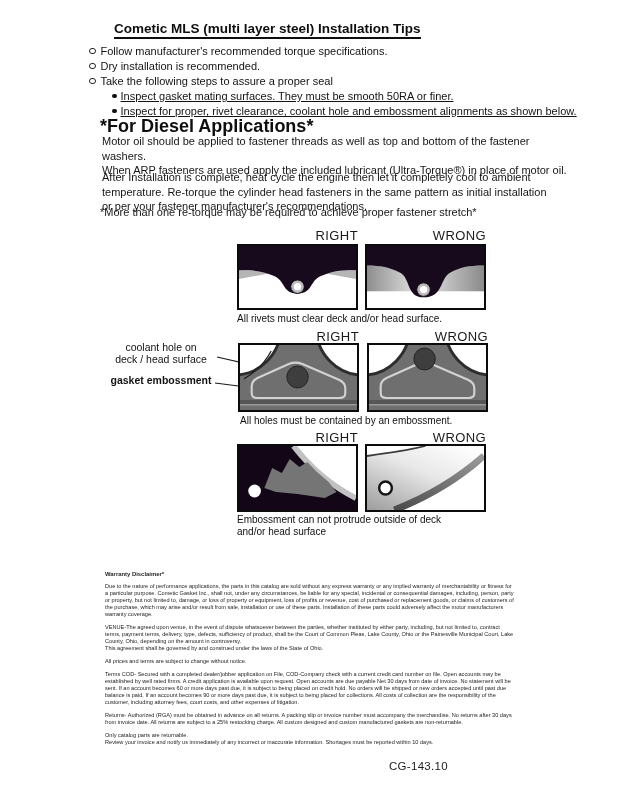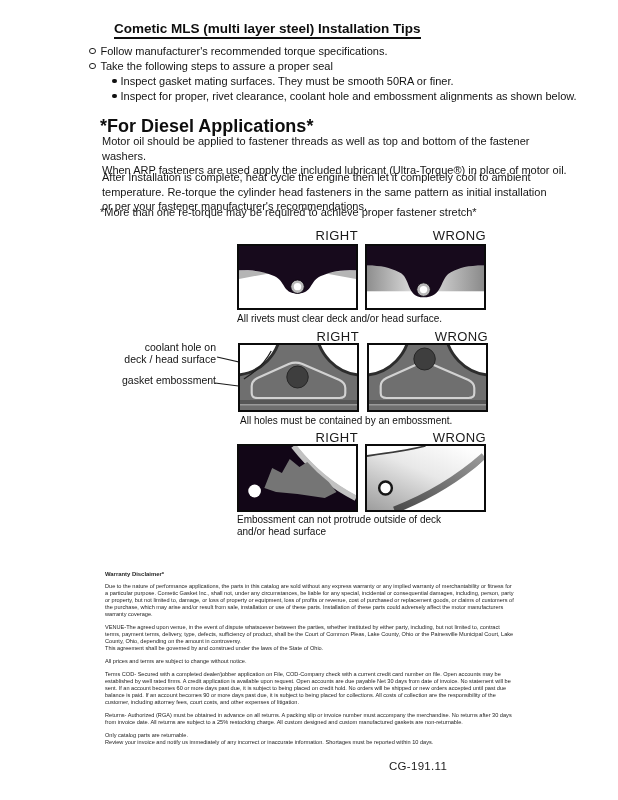--- a/index.html
+++ b/index.html
@@ -13,40 +13,40 @@
   .doc-title{
     left:114px;top:21px;font-size:13.5px;font-weight:bold;color:#0e0e0e;
     border-bottom:2px solid #0e0e0e;padding-bottom:1px;white-space:nowrap;
   }
   .tips{left:89px;top:44px;width:525px;}
   .bullet-row{display:flex;align-items:center;line-height:15px;font-size:11px;color:#131313;}
   .bullet-row .marker-o{
     width:4.5px;height:4.5px;border:1px solid #222;border-radius:50%;
     margin-right:5px;flex:0 0 auto;margin-top:-1px;
   }
-  .bullet-row.sub{margin-left:23px;}
+  .bullet-row.sub{margin-left:23px;text-decoration:underline;}
   .bullet-row .marker-f{
     width:4.5px;height:4.5px;background:#111;border-radius:50%;
     margin-right:4px;flex:0 0 auto;margin-top:-1px;
   }
   .section-heading{left:100px;top:116px;font-size:18px;font-weight:bold;color:#0e0e0e;}
   .body-par{left:102px;width:470px;font-size:11px;line-height:14.6px;white-space:pre-line;color:#161616;}
   .p1{top:134px;}
   .p2{top:170px;}
   .note{top:206px;left:100px;width:470px;font-size:11px;color:#161616;}
 
   
   .rw-label{font-size:13px;letter-spacing:.4px;color:#1a1a1a;text-align:right;width:121px;}
   .panel{
     box-sizing:border-box;border:2px solid #0b0b0b;background:#fff;
   }
   .panel svg{display:block;}
   .caption{font-size:10px;color:#101010;white-space:pre-line;line-height:11.5px;}
   .annot{
-    width:110px;text-align:right;font-size:10.5px;line-height:12px;color:#131313;white-space:pre-line;
+    width:110px;text-align:center;font-size:10.5px;line-height:12px;color:#131313;white-space:pre-line;
   }
   .leader-overlay{pointer-events:none;}
 
   
   .warranty{left:105px;top:571px;width:411px;color:#242424;}
   .warranty .w-head{font-size:5.9px;font-weight:bold;margin:0 0 6px 0;}
   .warranty p{font-size:5.6px;line-height:7px;margin:0 0 6px 0;white-space:pre-line;}
 
   .page-code{left:389px;top:760px;font-size:11.5px;letter-spacing:.3px;color:#1b1b1b;}
 </style>
@@ -54,20 +54,24 @@
 <body>
 
 <div class="page">
 
   <div class="abs doc-title">Cometic MLS (multi layer steel) Installation Tips</div>
 
   <div class="abs tips">
     <div class="bullet-row">
       <span class="marker-o"></span>
       <span>Follow manufacturer's recommended torque specifications.</span>
+    </div>
+    <div class="bullet-row">
+      <span class="marker-o"></span>
+      <span>Dry installation is recommended.</span>
     </div>
     <div class="bullet-row">
       <span class="marker-o"></span>
       <span>Take the following steps to assure a proper seal</span>
     </div>
     <div class="bullet-row sub">
       <span class="marker-f"></span>
       <span>Inspect gasket mating surfaces.  They must be smooth 50RA or finer.</span>
     </div>
     <div class="bullet-row sub">
@@ -117,21 +121,21 @@
     </svg>
   </div>
 
   <div class="abs caption" style="left:237px;top:313px;width:320px;">All rivets must clear deck and/or head surface.</div>
 
   <div class="abs rw-label" style="left:238px;top:329px;">RIGHT</div>
   <div class="abs rw-label" style="left:367px;top:329px;">WRONG</div>
 
   <div class="abs annot" style="left:106px;top:341px;">coolant hole on
 deck / head surface</div>
-  <div class="abs annot" style="left:106px;top:374px;">gasket embossment</div>
+  <div class="abs annot" style="left:106px;top:374px;font-weight:bold;">gasket embossment</div>
 
   <svg class="abs leader-overlay" style="left:106px;top:340px;" width="200" height="60" viewBox="0 0 200 60">
     <line x1="111" y1="17" x2="186" y2="34" stroke="#1a1a1a" stroke-width="1.2"></line>
     <line x1="109" y1="43" x2="156" y2="49" stroke="#1a1a1a" stroke-width="1.2"></line>
   </svg>
 
   <div class="abs panel" style="left:238px;top:343px;width:121px;height:69px;">
     <svg width="117" height="65" viewBox="0 0 120 65" preserveAspectRatio="none">
       <rect x="0" y="0" width="120" height="65" fill="#6f6f6f"></rect>
       <rect x="0" y="55" width="120" height="4" fill="#565656"></rect>
@@ -202,15 +206,15 @@
     <p>Due to the nature of performance applications, the parts in this catalog are sold without any express warranty or any implied warranty of merchantability or fitness for a particular purpose.  Cometic Gasket Inc., shall not, under any circumstances, be liable for any special, incidental or consequential damages, including, person, party or property, but not limited to, damage, or loss of property or equipment, loss of profits or revenue, cost of purchased or replacement goods, or claims of customers of the purchase, which may arise and/or result from sale, installation or use of these parts.  Installation of these parts could adversely affect the motor manufacturers warranty coverage.</p>
     <p>VENUE-The agreed upon venue, in the event of dispute whatsoever between the parties, whether instituted by either party, including, but not limited to, contract terms, payment terms, delivery, type, defects, sufficiency of product, shall be the Court of Common Pleas, Lake County, Ohio or the Painesville Municipal Court, Lake County, Ohio, depending on the amount in controversy.
 This agreement shall be governed by and construed under the laws of the State of Ohio.</p>
     <p>All prices and terms are subject to change without notice.</p>
     <p>Terms COD- Secured with a completed dealer/jobber application on File, COD-Company check with a current credit card number on file.  Open accounts may be established by well rated firms.  A credit application is available upon request.  Open accounts are due payable Net 30 days from date of invoice.  No statement will be sent.  If an account becomes 60 or more days past due, it is subject to being placed on credit hold.  No orders will be shipped or new orders accepted until past due balance is paid.  If an account becomes 90 or more days past due, it is subject to being placed for collections.  All costs of collection are the responsibility of the customer, including attorney fees, court costs, and other expenses of litigation.</p>
     <p>Returns- Authorized (RGA) must be obtained in advance on all returns.  A packing slip or invoice number must accompany the merchandise.  No returns after 30 days from invoice date.  All returns are subject to a 25% restocking charge.  All custom designed and custom manufactured gaskets are non-returnable.</p>
     <p>Only catalog parts are returnable.
 Review your invoice and notify us immediately of any incorrect or inaccurate information.  Shortages must be reported within 10 days.</p>
   </div>
 
-  <div class="abs page-code">CG-191.11</div>
+  <div class="abs page-code">CG-143.10</div>
 
 </div>
 
 </body></html>

